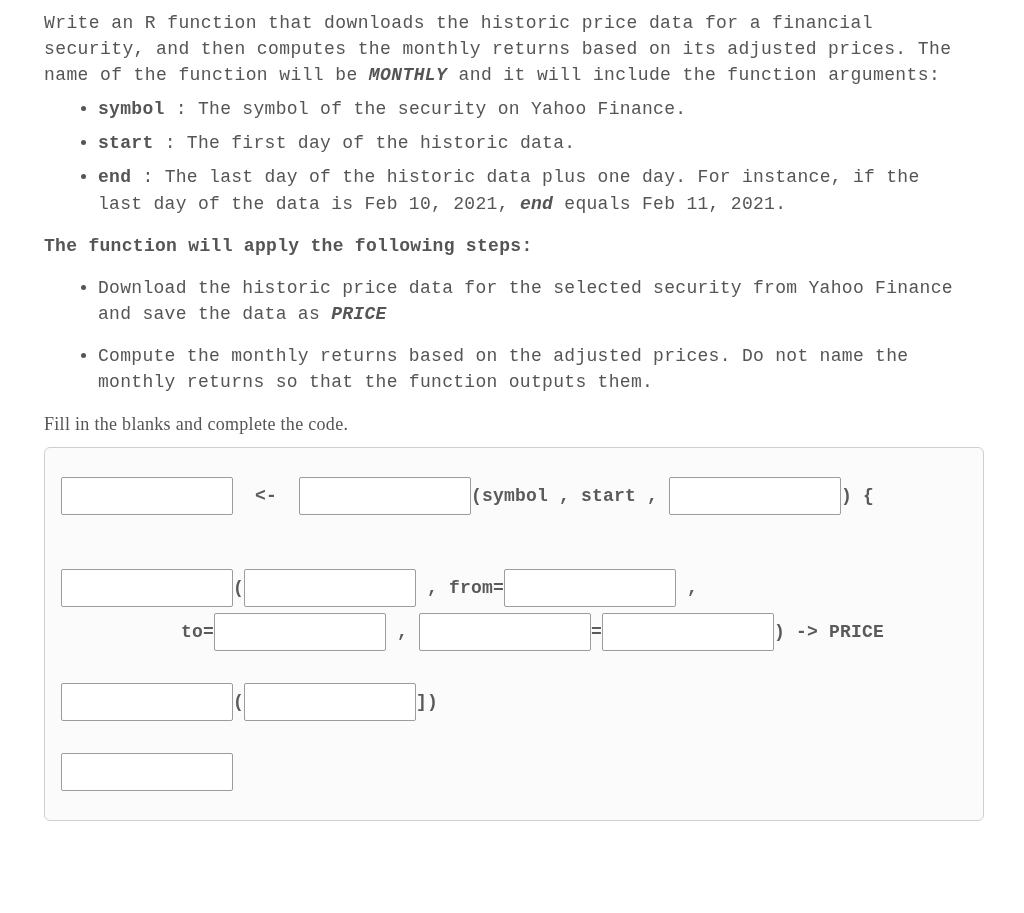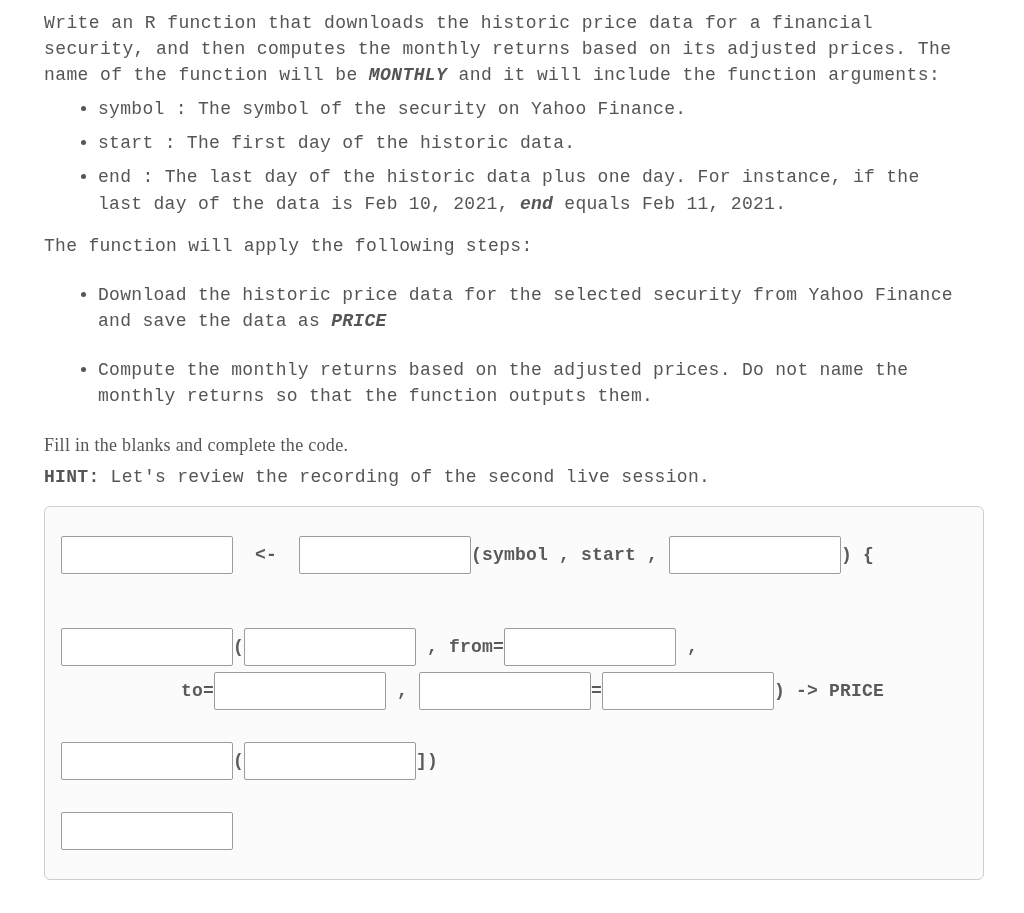--- a/index.html
+++ b/index.html
@@ -18,30 +18,30 @@
     box-sizing: border-box;
   }
   .intro { margin: 0 0 8px 0; letter-spacing: 0.4px; }
   .intro .bold { font-weight: 700; }
   ul.args {
     list-style-type: disc;
     padding-left: 54px;
     margin: 0 0 16px 0;
   }
   ul.args li { margin: 8px 0; padding-right: 30px; letter-spacing: 0.3px; }
-  .arg-name { font-weight: 400; }
+  .arg-name { font-weight: 700; }
   .bold { font-weight: 700; font-style: italic; }
 
-  .steps-lead { margin: 8px 0 10px 0; letter-spacing: 0.3px; }
+  .steps-lead { margin: 8px 0 10px 0; letter-spacing: 0.3px; font-weight: bold; }
   ul.steps {
     list-style-type: disc;
     padding-left: 54px;
     margin: 0 0 16px 0;
   }
-  ul.steps li { margin: 23px 0; padding-right: 30px; letter-spacing: 0.3px; }
+  ul.steps li { margin: 16px 0; padding-right: 30px; letter-spacing: 0.3px; }
   .fill1 { margin: 6px 0 0 0; letter-spacing: 0.3px; font-family: Liberation Serif, serif; }
   .fill2 { margin: 0 0 14px 0; letter-spacing: 0.3px; }
   .hint { margin: 6px 0 16px 0; letter-spacing: 0.3px; }
   .hint .hb { font-weight: 700; }
 
   .code-panel {
     border: 1px solid #cfcfcf;
     border-radius: 6px;
     background: #fbfbfb;
     padding: 24px 16px 24px 16px;
@@ -103,23 +103,20 @@
     <li>
       <span>Download the historic price data for the selected security from Yahoo Finance and save the data as </span><span class="bold">PRICE</span>
     </li>
     <li>
       <span>Compute the monthly returns based on the adjusted prices.  Do not name the monthly returns so that the function outputs them.</span>
     </li>
   </ul>
 
   <p class="fill1">Fill in the blanks and complete the code.</p>
 
-  <p class="hint">
-    <span class="hb">HINT:</span><span>  Let's review the recording of the second live session.</span>
-  </p>
 
   <div class="code-panel">
 
     <div class="row">
       <input class="blank w170" type="text" style="">
       <span class="txt">  &lt;-  </span>
       <input class="blank w170" type="text" style="">
       <span class="txt">(symbol , start , </span>
       <input class="blank w170" type="text" style="">
       <span class="txt">) {</span>

